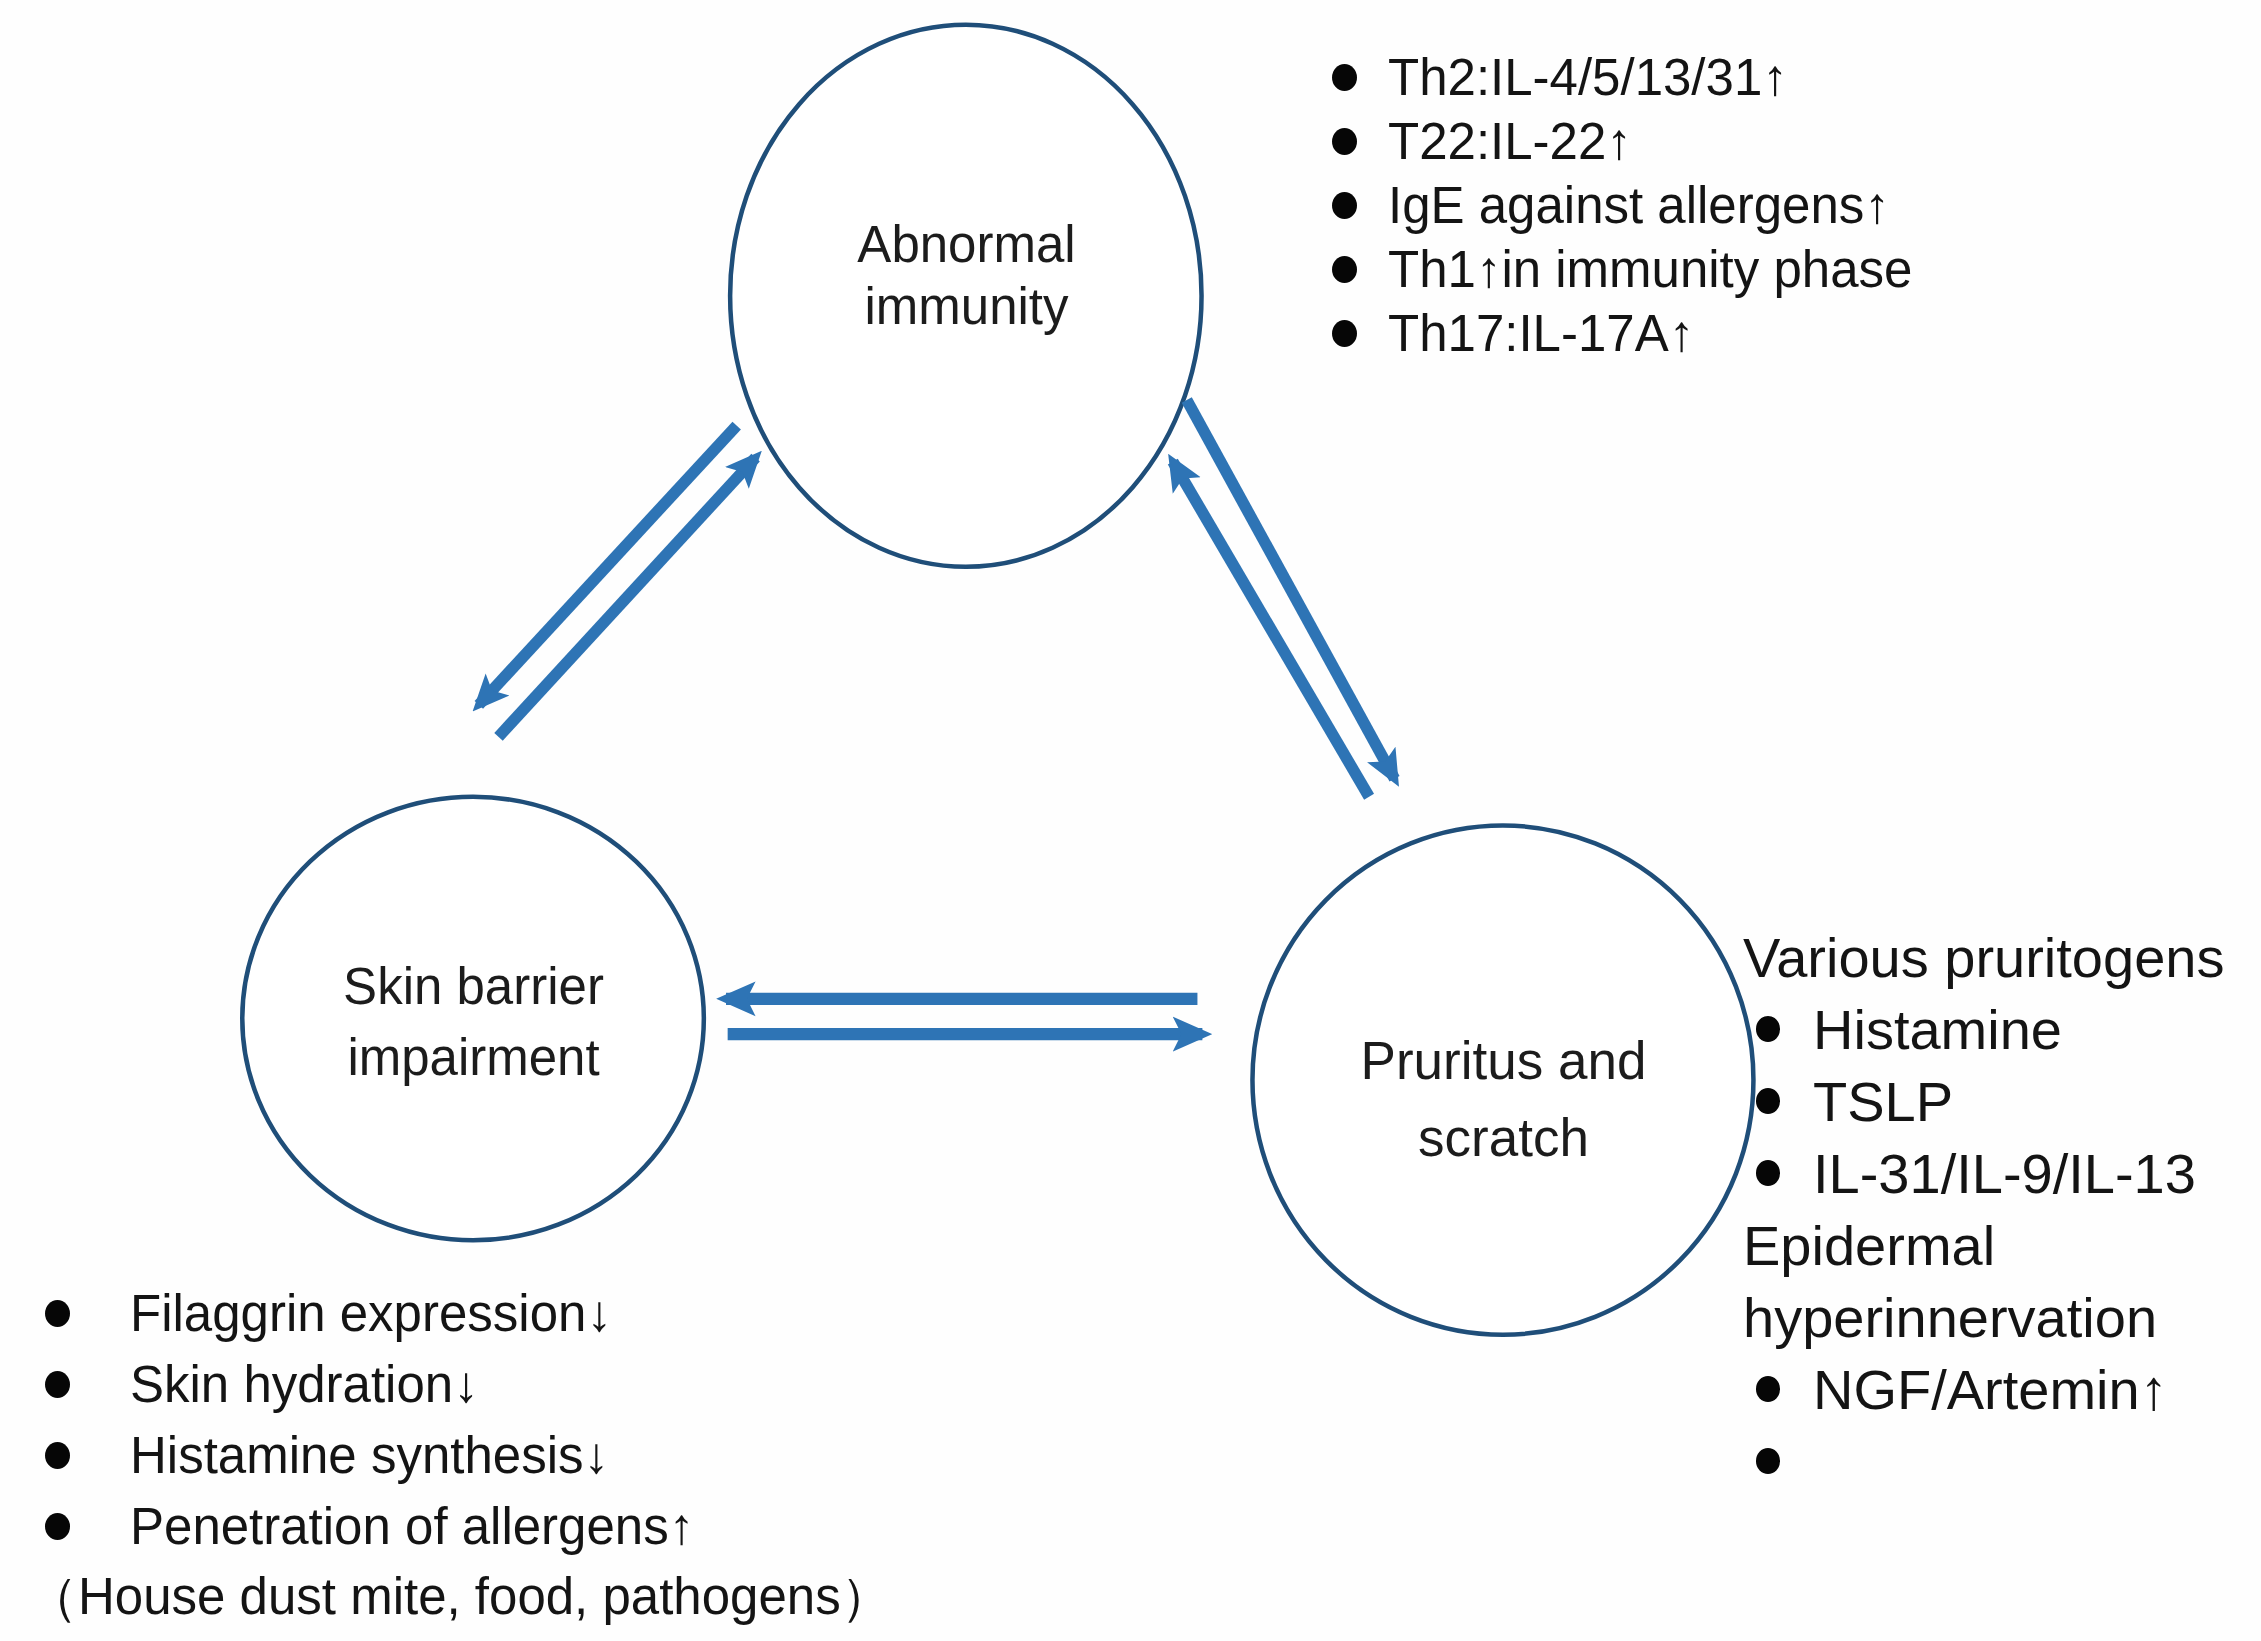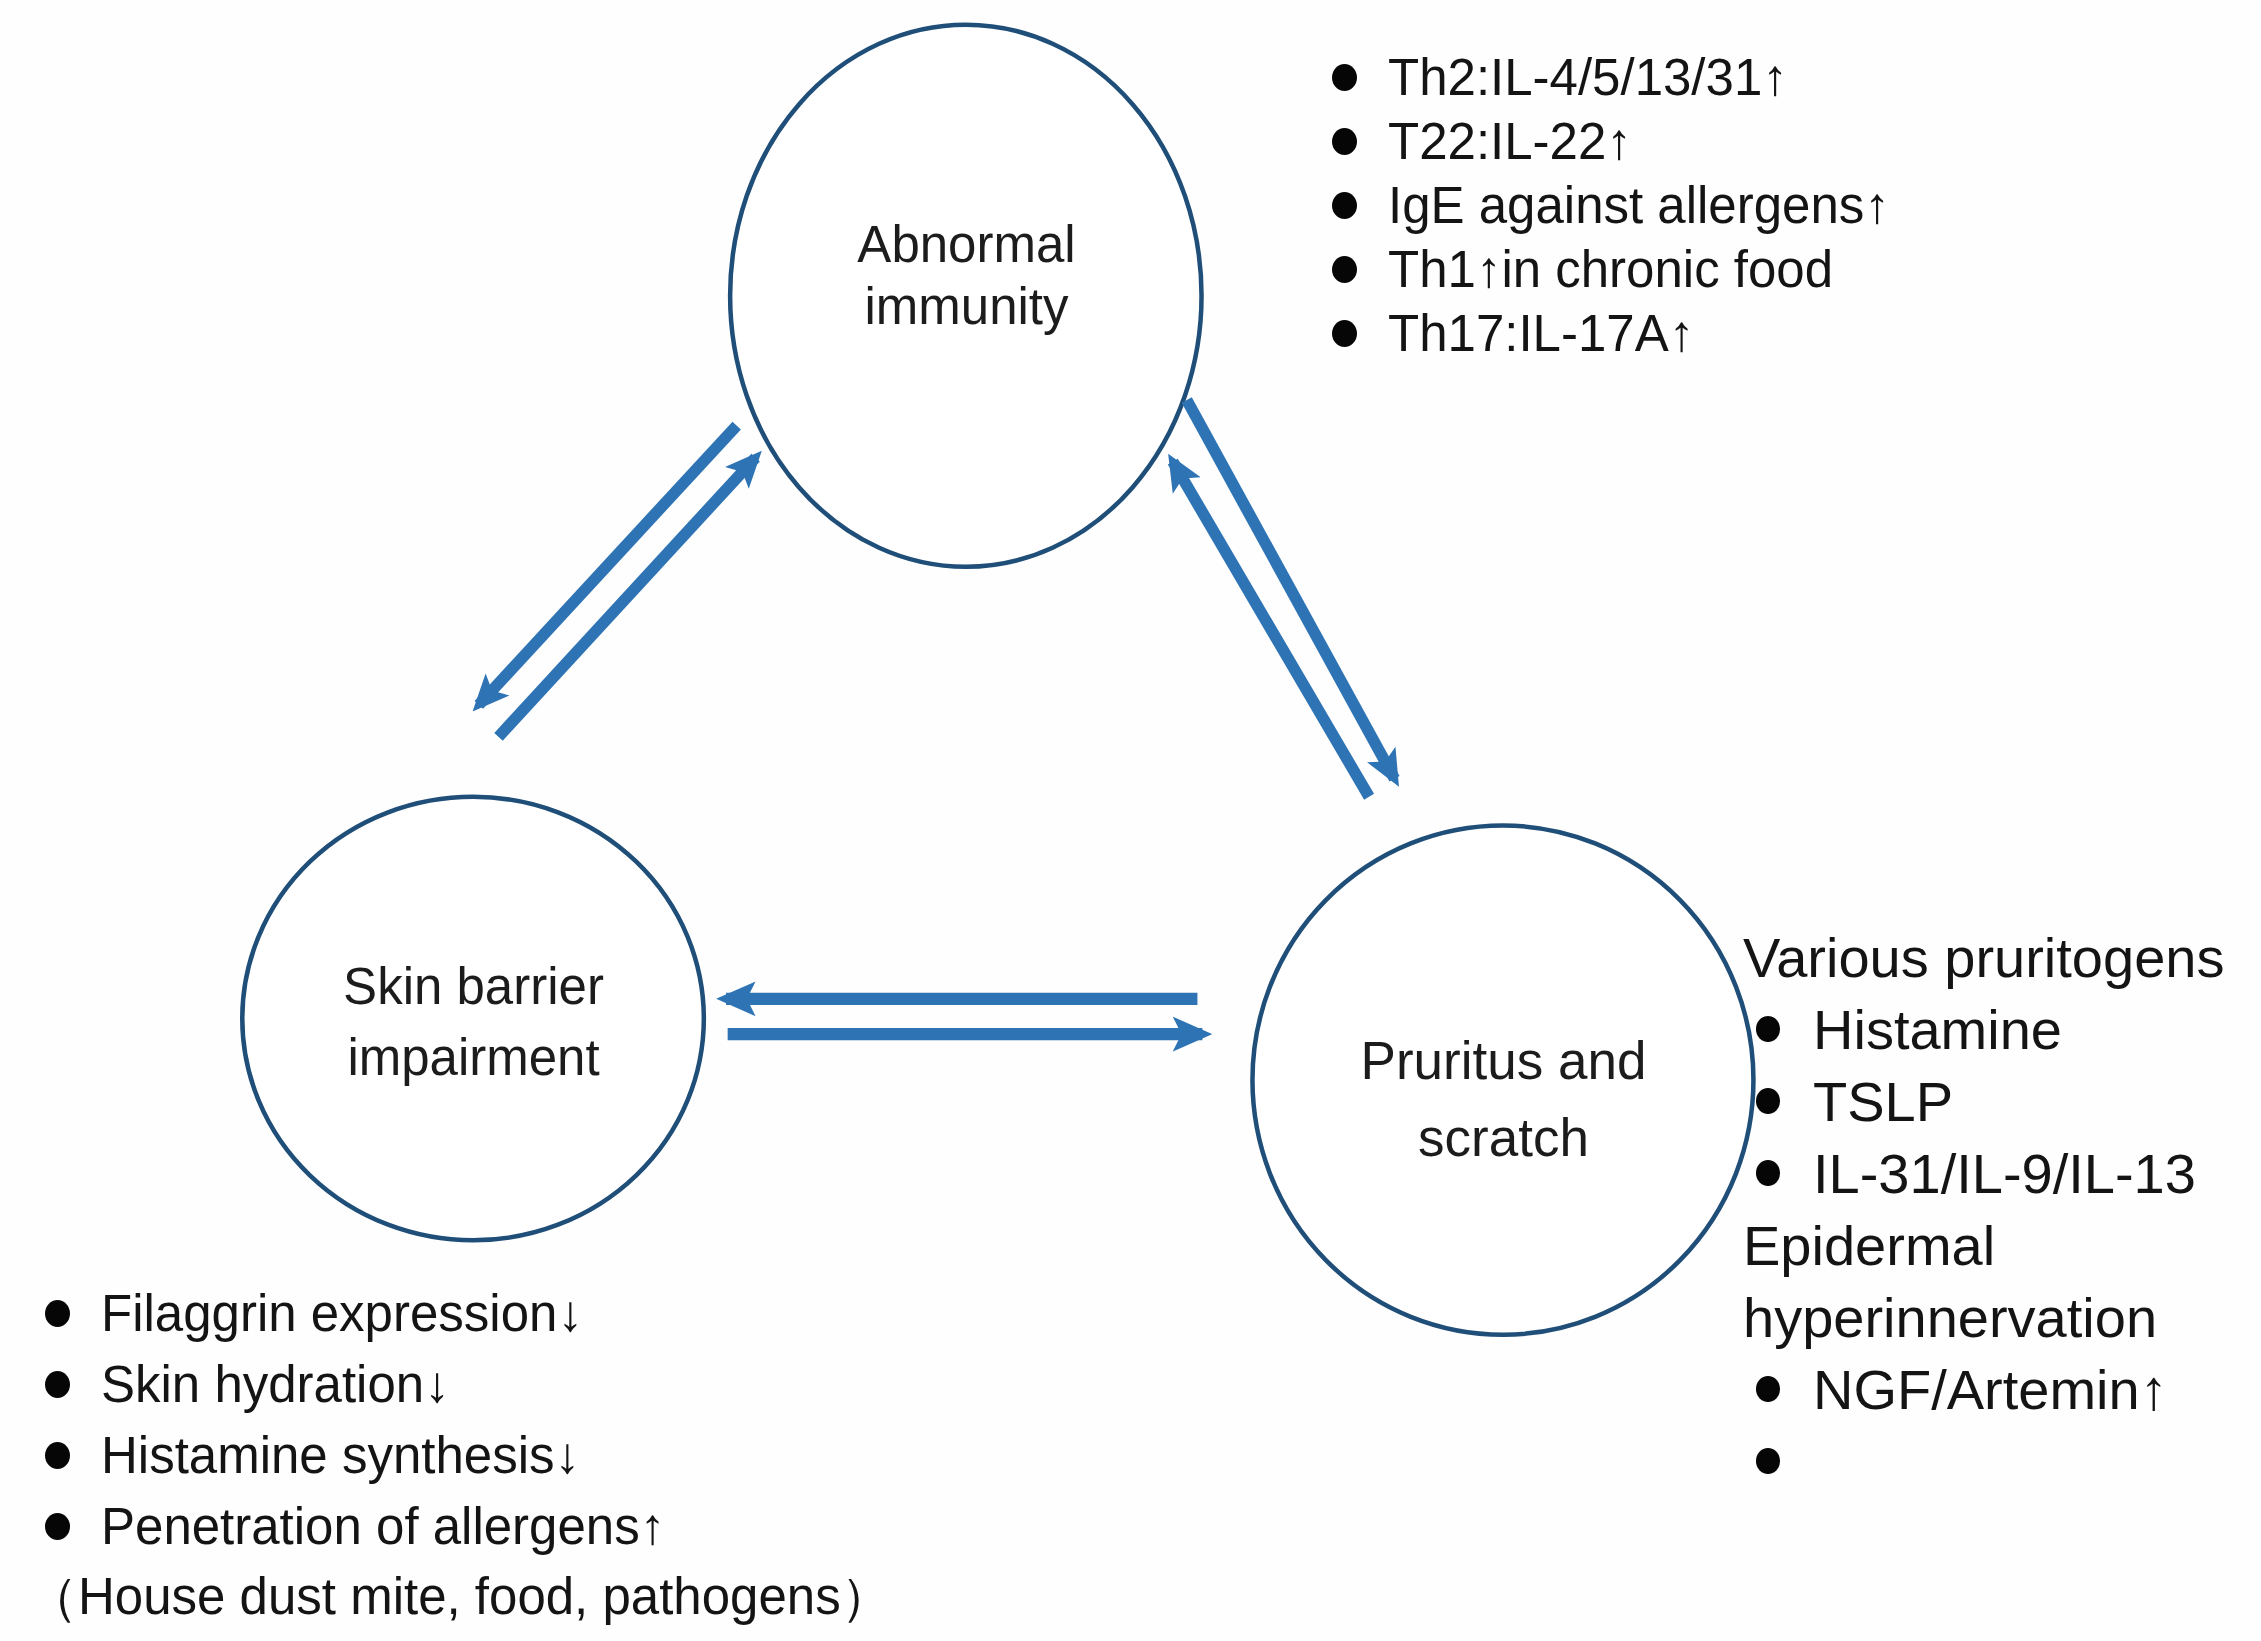--- a/index.html
+++ b/index.html
@@ -26,21 +26,21 @@
   .list{position:absolute;font-size:51px;color:#141414;}
   .li{display:flex;align-items:center;white-space:nowrap;}
   .dot{
     width:25px;height:27px;
     background:#060606;border-radius:50%;
     flex:none;margin-right:31px;
   }
   .immunity-list{left:1332px;top:45px;}
   .immunity-list .li{height:64px;}
   .skin-list{left:45px;top:1278px;}
-  .skin-list .li{height:71px;}
+  .skin-list .li{height:71px;gap:29px;}
   .skin-list .note{margin-left:-18px;}
   .pruritus-list{left:1743px;top:921px;font-size:56px;}
   .pruritus-list .li{height:72px;}
   .pruritus-list .li .dot{margin-left:13px;margin-right:33px;width:24px;height:25.5px;}
 </style>
 </head>
 <body>
 
 <div class="stage">
 
@@ -86,21 +86,21 @@
     <div class="li">
       <span class="dot"></span>
       <span>T22:IL-22↑</span>
     </div>
     <div class="li">
       <span class="dot"></span>
       <span>IgE against allergens↑</span>
     </div>
     <div class="li">
       <span class="dot"></span>
-      <span>Th1↑in chronic food</span>
+      <span>Th1↑in immunity phase</span>
     </div>
     <div class="li">
       <span class="dot"></span>
       <span>Th17:IL-17A↑</span>
     </div>
   </div>
 
   <div class="list skin-list">
     <div class="li">
       <span class="dot"></span>

